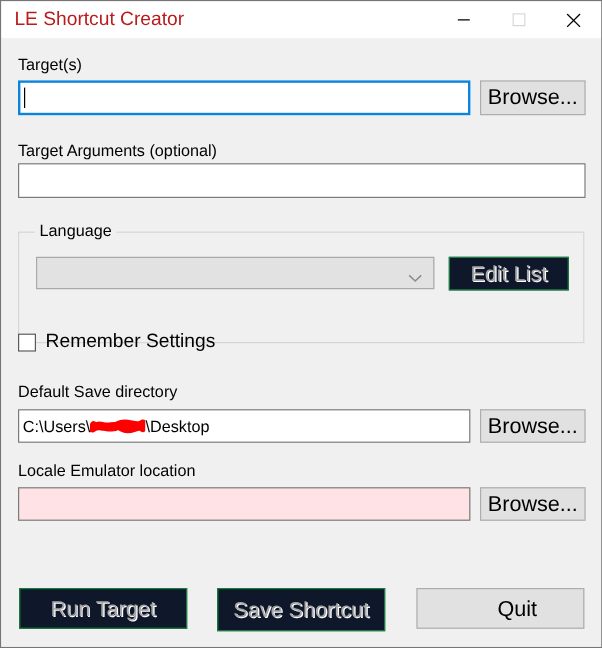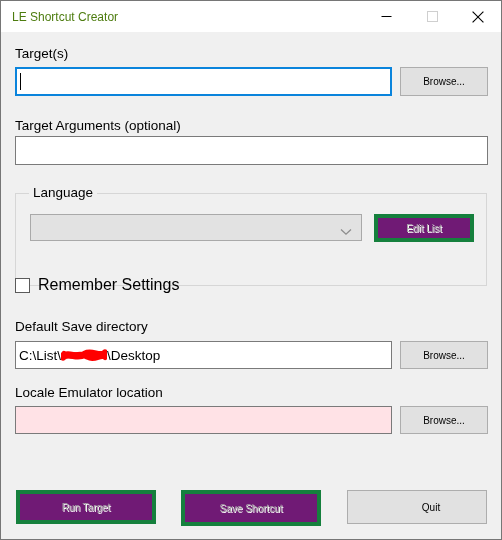--- a/index.html
+++ b/index.html
@@ -24,22 +24,22 @@
     position: absolute;
     left: 0; top: 0;
     width: 500px;
     height: 31px;
     background: #ffffff;
     display: flex;
     align-items: center;
   }
   #title-text {
     margin-left: 11px;
-    font-size: 12px;
-    color: #4d7c0f;
+    font-size: 16px;
+    color: #b91c1c;
     line-height: 1;
     white-space: nowrap;
   }
   #caption-buttons {
     position: absolute;
     right: 0; top: 0;
     height: 31px;
     display: flex;
   }
   .caption-btn {
@@ -95,31 +95,31 @@
     height: 17px;
     background: #000000;
     margin-left: 1px;
   }
   .btn {
     position: absolute;
     box-sizing: border-box;
     background: #e1e1e1;
     border: 1px solid #adadad;
     font-family: "Liberation Sans", sans-serif;
-    font-size: 10px;
+    font-size: 18px;
     color: #000000;
     display: flex;
     align-items: center;
     justify-content: center;
     cursor: default;
     padding: 0;
   }
   .btn.disabled {
-    background: #701a75;
-    border: 4px solid #15803d;
+    background: #0f172a;
+    border: 1px solid #15803d;
     color: #a8a8a8;
     text-shadow: 1px 1px 0 #ffffff;
   }
   
   #language-group {
     position: absolute;
     left: 14px;
     top: 161px;
     width: 472px;
     height: 93px;
@@ -254,21 +254,21 @@
     </div>
 
     <div id="remember-row">
       <span id="remember-box"></span>
       <span id="remember-label">Remember Settings</span>
     </div>
 
     <div class="field-label" style="left:14px; top:287px;">Default Save directory</div>
 
     <div class="textbox" style="left:14px; top:309px; width:377px; height:28px;">
-      <span>C:\List\</span>
+      <span>C:\Users\</span>
         <span class="redaction">
           <svg width="46" height="15" viewBox="0 0 46 15">
           <path d="M2,9 C8,3 16,12 24,6 C31,2 39,10 44,5" stroke="#ff0000" stroke-width="7" fill="none" stroke-linecap="round"></path>
           <path d="M3,6 C11,11 19,3 27,9 C34,13 40,5 44,9" stroke="#ff0000" stroke-width="6" fill="none" stroke-linecap="round"></path>
         </svg>
         </span>
         <span>\Desktop</span>
     </div>
 
     <button class="btn" style="left:399px; top:309px; width:88px; height:28px;">Browse...</button>

